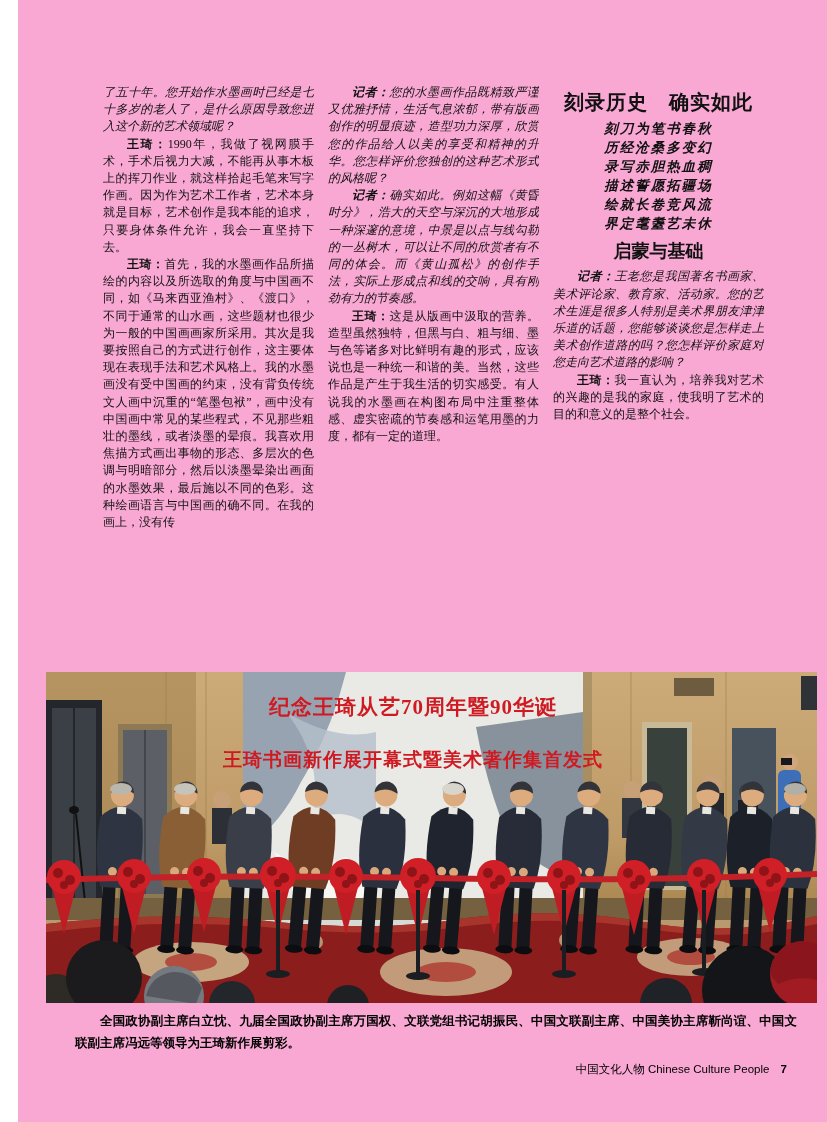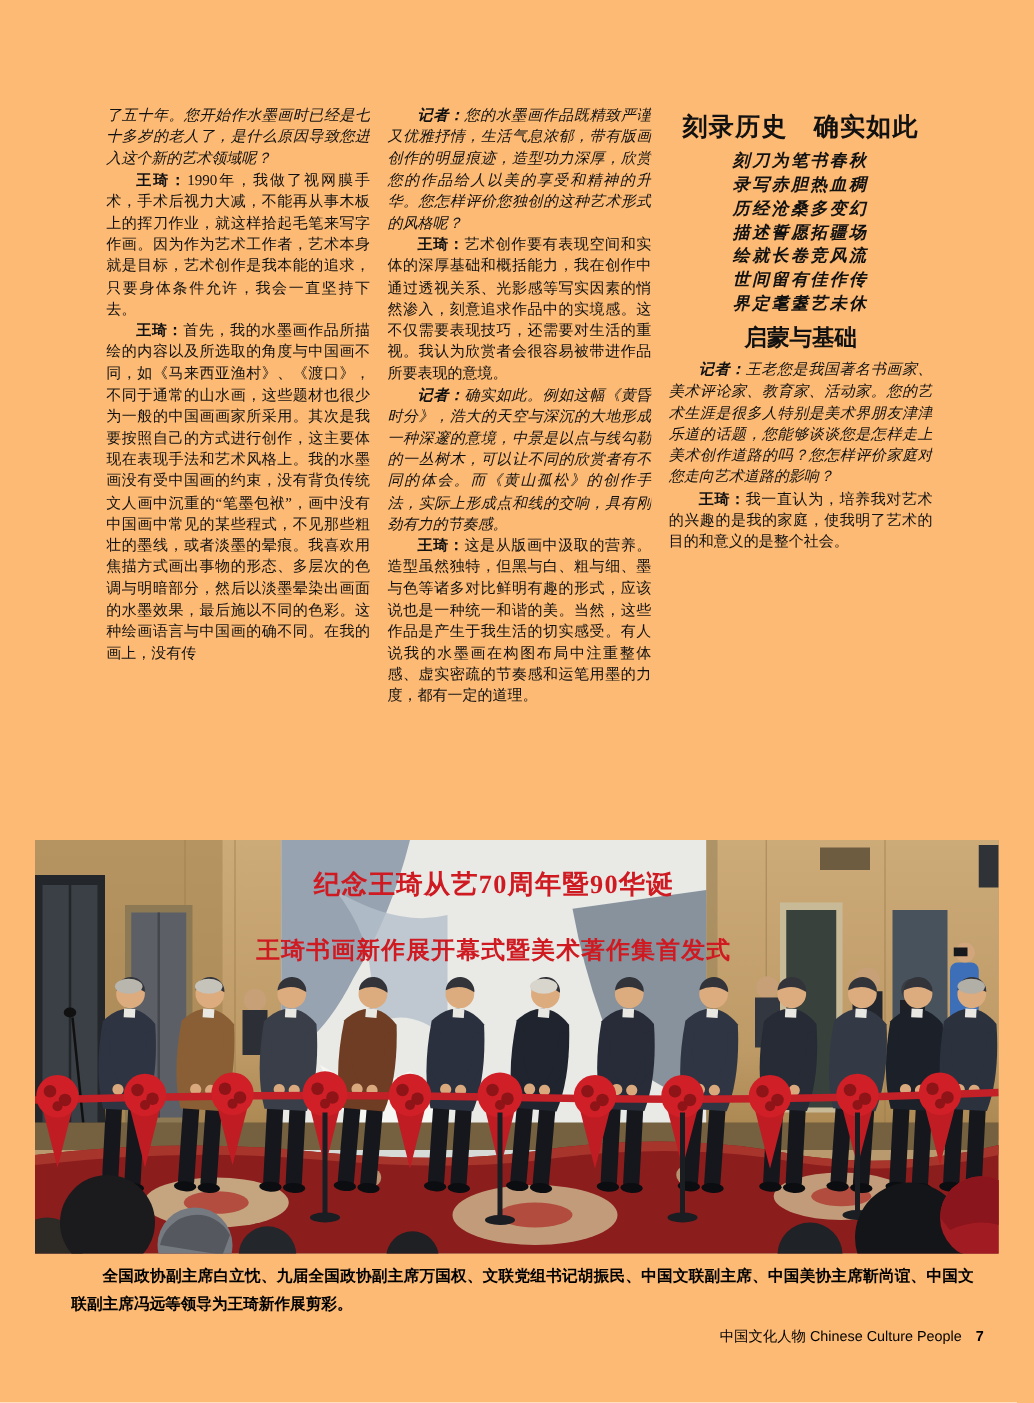--- a/index.html
+++ b/index.html
@@ -1,18 +1,18 @@
 <!DOCTYPE html>
 <html><head>
 <meta charset="utf-8">
 <style>
   html,body{margin:0;padding:0;background:#ffffff;}
   body{width:827px;height:1122px;position:relative;overflow:hidden;
        font-family:"Liberation Serif","DejaVu Serif",serif;color:#111;}
-  .page{position:absolute;inset:0;background:#fdba74;}
+  .page{position:absolute;inset:0;background:#f9a8d4;margin-left:18px;}
 
   
   .columns{position:absolute;left:85px;top:84px;width:662px;height:586px;
            display:flex;gap:14px;overflow:hidden;}
   .col{width:211px;flex:0 0 211px;font-size:12px;line-height:17.2px;
        text-align:justify;word-break:break-all;overflow:hidden;height:586px;}
   .para{margin:0;text-indent:2em;}
   .para.cont{text-indent:0;}
   .para.q{font-style:italic;}
   .spk{font-style:normal;font-weight:bold;}
@@ -50,35 +50,33 @@
 <div class="page">
 
   <div class="columns">
     <div class="col">
         <p class="para q cont">了五十年。您开始作水墨画时已经是七十多岁的老人了，是什么原因导致您进入这个新的艺术领域呢？</p>
         <p class="para a"><b class="spk">王琦：</b>1990年，我做了视网膜手术，手术后视力大减，不能再从事木板上的挥刀作业，就这样拾起毛笔来写字作画。因为作为艺术工作者，艺术本身就是目标，艺术创作是我本能的追求，只要身体条件允许，我会一直坚持下去。</p>
         <p class="para a"><b class="spk">王琦：</b>首先，我的水墨画作品所描绘的内容以及所选取的角度与中国画不同，如《马来西亚渔村》、《渡口》，不同于通常的山水画，这些题材也很少为一般的中国画画家所采用。其次是我要按照自己的方式进行创作，这主要体现在表现手法和艺术风格上。我的水墨画没有受中国画的约束，没有背负传统文人画中沉重的“笔墨包袱”，画中没有中国画中常见的某些程式，不见那些粗壮的墨线，或者淡墨的晕痕。我喜欢用焦描方式画出事物的形态、多层次的色调与明暗部分，然后以淡墨晕染出画面的水墨效果，最后施以不同的色彩。这种绘画语言与中国画的确不同。在我的画上，没有传</p>
       </div>
     <div class="col">
         <p class="para q"><b class="spk">记者：</b>您的水墨画作品既精致严谨又优雅抒情，生活气息浓郁，带有版画创作的明显痕迹，造型功力深厚，欣赏您的作品给人以美的享受和精神的升华。您怎样评价您独创的这种艺术形式的风格呢？</p>
-        <p class="para a"><b class="spk">王琦：</b>艺术创作要有表现空间和实体的深厚基础和概括能力，我在创作中通过透视关系、光影感等写实因素的悄然渗入，刻意追求作品中的实境感。这不仅需要表现技巧，还需要对生活的重视。我认为欣赏者会很容易被带进作品所要表现的意境。</p>
         <p class="para q"><b class="spk">记者：</b>确实如此。例如这幅《黄昏时分》，浩大的天空与深沉的大地形成一种深邃的意境，中景是以点与线勾勒的一丛树木，可以让不同的欣赏者有不同的体会。而《黄山孤松》的创作手法，实际上形成点和线的交响，具有刚劲有力的节奏感。</p>
         <p class="para a"><b class="spk">王琦：</b>这是从版画中汲取的营养。造型虽然独特，但黑与白、粗与细、墨与色等诸多对比鲜明有趣的形式，应该说也是一种统一和谐的美。当然，这些作品是产生于我生活的切实感受。有人说我的水墨画在构图布局中注重整体感、虚实密疏的节奏感和运笔用墨的力度，都有一定的道理。</p>
       </div>
     <div class="col col3">
       <div>
         </div>
       <h2 class="headline">刻录历史　确实如此</h2>
       <div class="poem">
           <div>刻刀为笔书春秋</div>
+          <div>历经沧桑多变幻</div>
           <div>录写赤胆热血稠</div>
-          <div>历经沧桑多变幻</div>
           <div>描述誓愿拓疆场</div>
           <div>绘就长卷竞风流</div>
-          <div>世间留有佳作传</div>
           <div>界定耄耋艺未休</div>
         </div>
       <h3 class="subhead">启蒙与基础</h3>
       <div>
           <p class="para q"><b class="spk">记者：</b>王老您是我国著名书画家、美术评论家、教育家、活动家。您的艺术生涯是很多人特别是美术界朋友津津乐道的话题，您能够谈谈您是怎样走上美术创作道路的吗？您怎样评价家庭对您走向艺术道路的影响？</p>
           <p class="para a"><b class="spk">王琦：</b>我一直认为，培养我对艺术的兴趣的是我的家庭，使我明了艺术的目的和意义的是整个社会。</p>
         </div>
     </div>
   </div>
 

